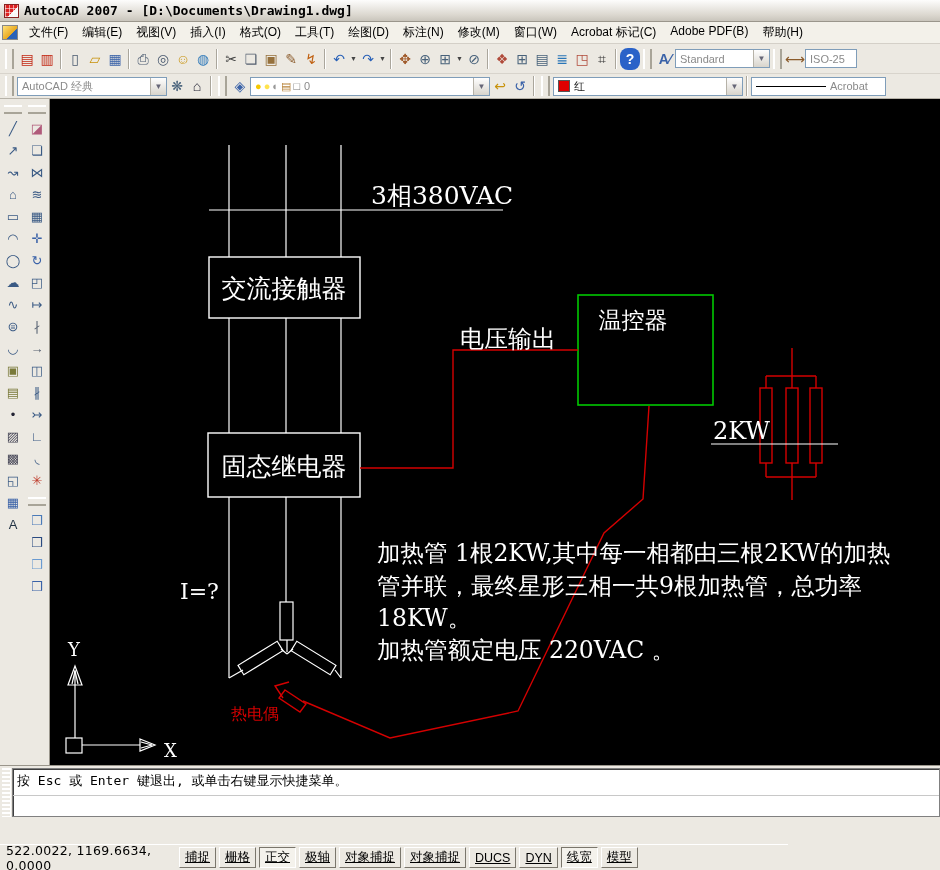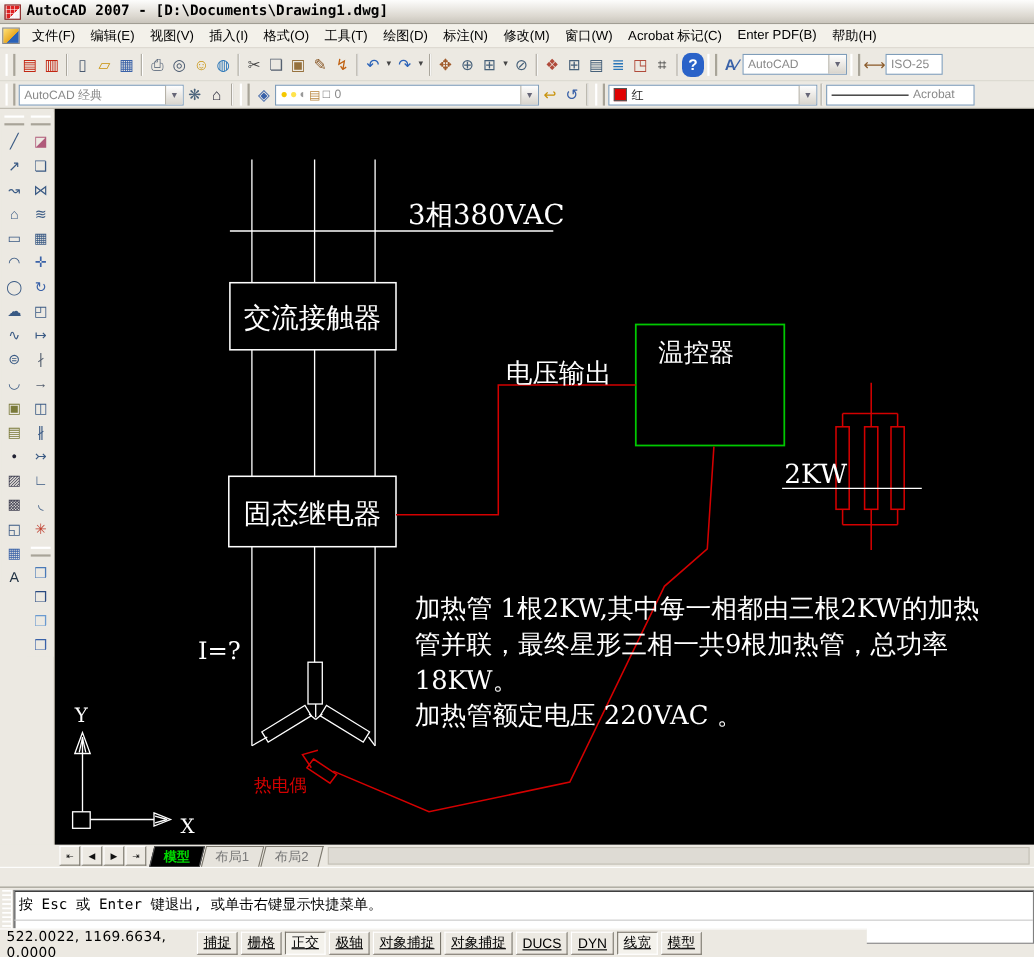--- a/index.html
+++ b/index.html
@@ -52,21 +52,21 @@
     padding-left:54px;box-sizing:border-box;border-bottom:1px solid #fff;}
   .navbtn{width:17px;height:16px;margin:0 1px 1px 0;background:#ece9e2;border:1px solid;
     border-color:#fff #7a766c #7a766c #fff;display:flex;align-items:center;justify-content:center;
     font-size:8px;color:#111;}
   .tab{height:17px;padding:1px 10px 0 10px;font-size:12px;margin-right:1px;transform:skewX(-14deg);
     border:1px solid #7a766c;border-bottom:none;display:flex;align-items:center;background:#e6e3dc;color:#777;}
   .tab>span{transform:skewX(14deg);}
   .tab.active{background:#000;color:#00d800;font-weight:bold;border-color:#555;}
   .tabscroll{flex:1;height:14px;margin:0 4px 2px 6px;background:#dedbd4;border:1px solid #c2beb4;}
   
-  .cmd{left:0;top:806px;width:940px;height:55px;background:#ece9e2;display:flex;box-sizing:border-box;
+  .cmd{left:0;top:765px;width:940px;height:55px;background:#ece9e2;display:flex;box-sizing:border-box;
     border-top:1px solid #9a968c;padding:2px 0 3px 2px;}
   .cmdgrip{width:8px;background:#ece9e2;border-right:1px solid #fff;margin-right:1px;
     background-image:linear-gradient(#fff 40%,transparent 40%);background-size:4px 4px;}
   .cmdbox{flex:1;background:#fff;border:1px solid #808080;box-shadow:inset 1px 1px 0 #404040;
     font-family:"DejaVu Sans Mono",monospace;font-size:13px;display:flex;flex-direction:column;}
   .cmdhist{flex:1;padding:3px 4px;border-bottom:1px solid #c8c8c8;white-space:pre;}
   .cmdinput{height:18px;padding:1px 4px;}
   
   .status{left:0;top:844px;width:788px;height:26px;background:#ece9e2;border-top:1px solid #fff;
     display:flex;align-items:center;padding-left:6px;box-sizing:border-box;gap:3px;}
@@ -90,21 +90,21 @@
       <span class="menu-item">编辑(E)</span>
       <span class="menu-item">视图(V)</span>
       <span class="menu-item">插入(I)</span>
       <span class="menu-item">格式(O)</span>
       <span class="menu-item">工具(T)</span>
       <span class="menu-item">绘图(D)</span>
       <span class="menu-item">标注(N)</span>
       <span class="menu-item">修改(M)</span>
       <span class="menu-item">窗口(W)</span>
       <span class="menu-item">Acrobat 标记(C)</span>
-      <span class="menu-item">Enter PDF(B)</span>
+      <span class="menu-item">Adobe PDF(B)</span>
       <span class="menu-item">帮助(H)</span>
     </span>
 </div>
 
 <div class="abs tbrow1">
   <span class="grip"></span>
   <span style="display:flex;align-items:center;">
       <span class="tbico" style="color: rgb(194, 38, 18);">▤</span>
       <span class="tbico" style="color: rgb(194, 38, 18);">▥</span>
       <span class="sep"></span>
@@ -139,21 +139,21 @@
       <span class="tbico" style="color: rgb(71, 97, 122);">▤</span>
       <span class="tbico" style="color: rgb(42, 118, 184);">≣</span>
       <span class="tbico" style="color: rgb(176, 74, 58);">◳</span>
       <span class="tbico" style="color: rgb(51, 51, 51);">⌗</span>
       <span class="sep"></span>
       <span class="tbico" style="color: rgb(255, 255, 255); background: rgb(42, 98, 200); border-radius: 8px; font-weight: bold;">?</span>
     </span>
   <span class="grip"></span>
   <span class="tbico" style="color:#3a62a8;font-weight:bold;">A⁄</span>
   <span class="combo" style="width:95px;">
-    <span>AutoCAD</span>
+    <span>Standard</span>
     <span class="cbtn">▼</span>
   </span>
   <span class="grip"></span>
   <span class="tbico" style="color:#8a5a2a;">⟷</span>
   <span class="combo" style="width:52px;">
     <span>ISO-25</span>
   </span>
 </div>
 
 <div class="abs tbrow2">

